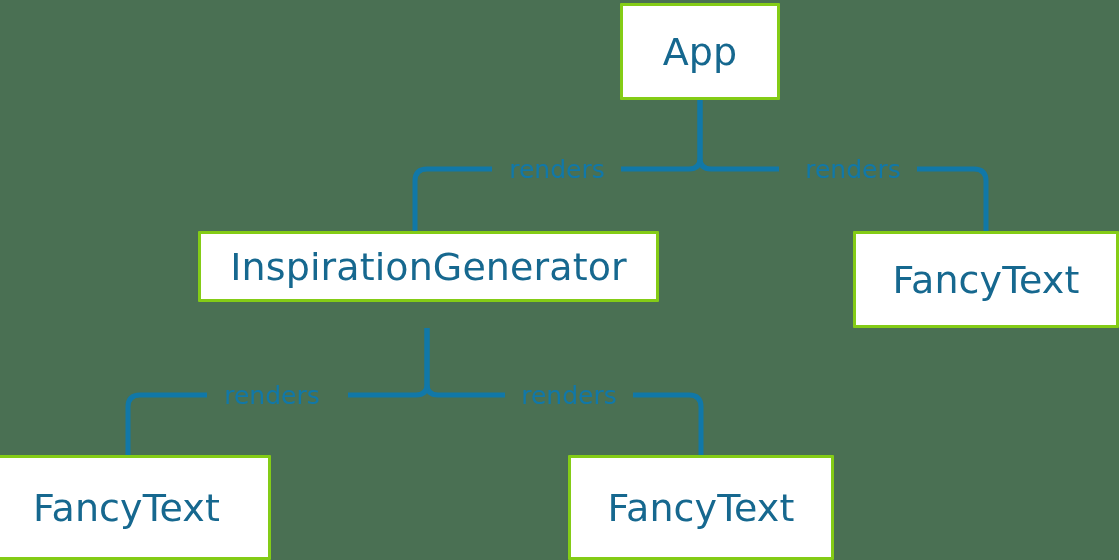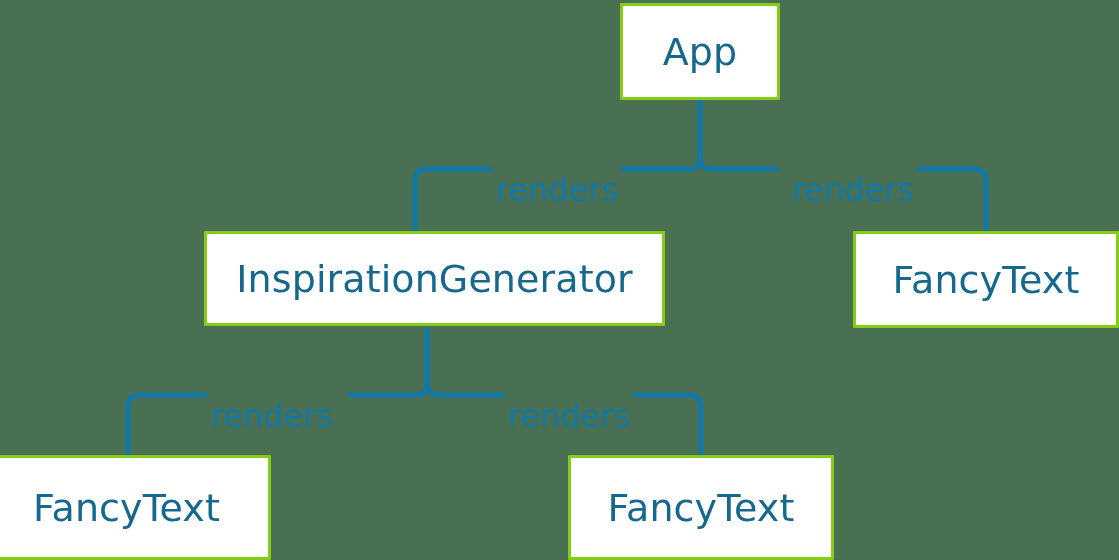--- a/index.html
+++ b/index.html
@@ -43,31 +43,30 @@
     font-size: 38px;
     font-weight: 400;
     letter-spacing: 0.1px;
     white-space: nowrap;
     line-height: 1;
   }
   .edge-label {
     position: absolute;
     color: #1178a8;
     font-family: "DejaVu Sans", sans-serif;
-    font-size: 32px;
+    font-size: 25px;
     font-weight: 500;
     white-space: nowrap;
     z-index: 3;
     line-height: 1;
     transform: translate(-50%, -50%);
-    margin-top: 21px;
   }
   
   #node-app        { left: 620px; top: 3px;   width: 160px; height: 97px; }
-  #node-inspgen    { left: 204px; top: 231px; width: 461px; height: 95px; }
+  #node-inspgen    { left: 198px; top: 231px; width: 461px; height: 71px; }
   #node-fancy-right{ left: 853px; top: 231px; width: 266px; height: 97px; border-right-width: 3px; }
   #node-fancy-left { left: -18px; top: 455px; width: 289px; height: 105px; }
   #node-copyright  { left: 568px; top: 455px; width: 266px; height: 105px; }
 </style>
 </head>
 <body>
 
 <div id="diagram-root">
 
   <svg id="edge-layer" viewBox="0 0 1119 560" width="1119" height="560" xmlns="http://www.w3.org/2000/svg">

